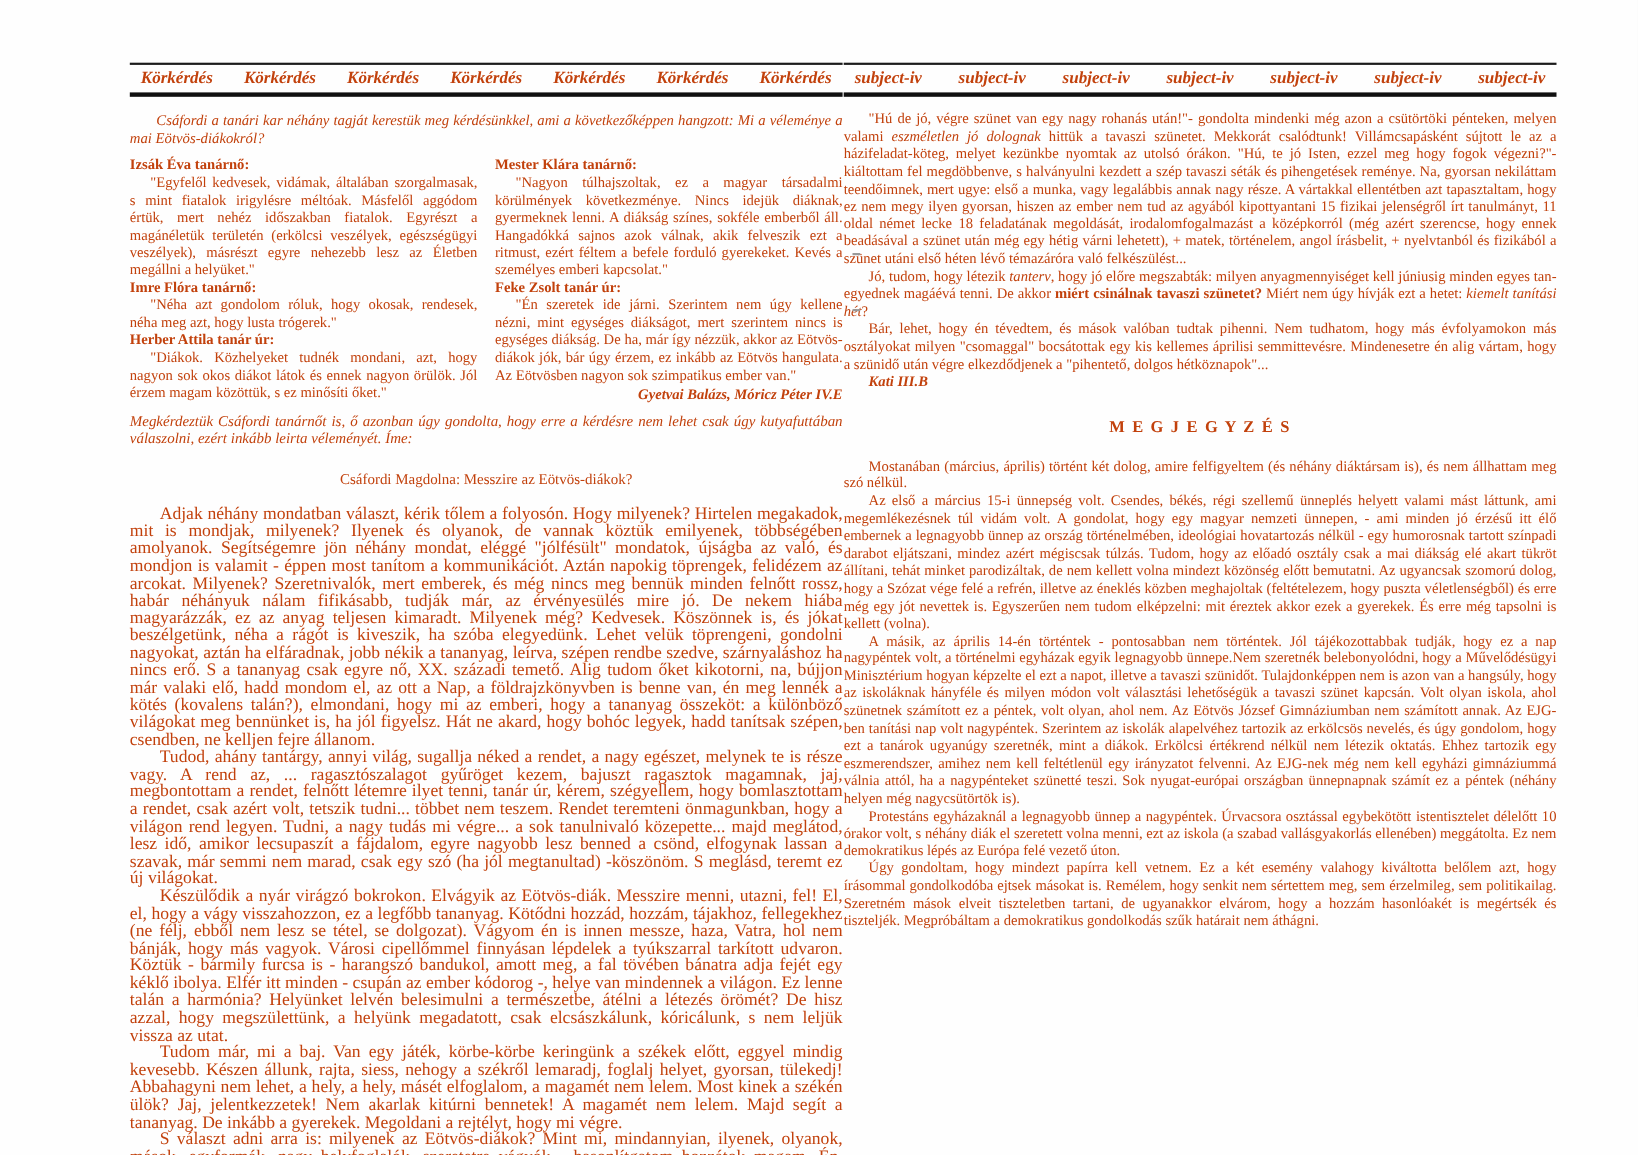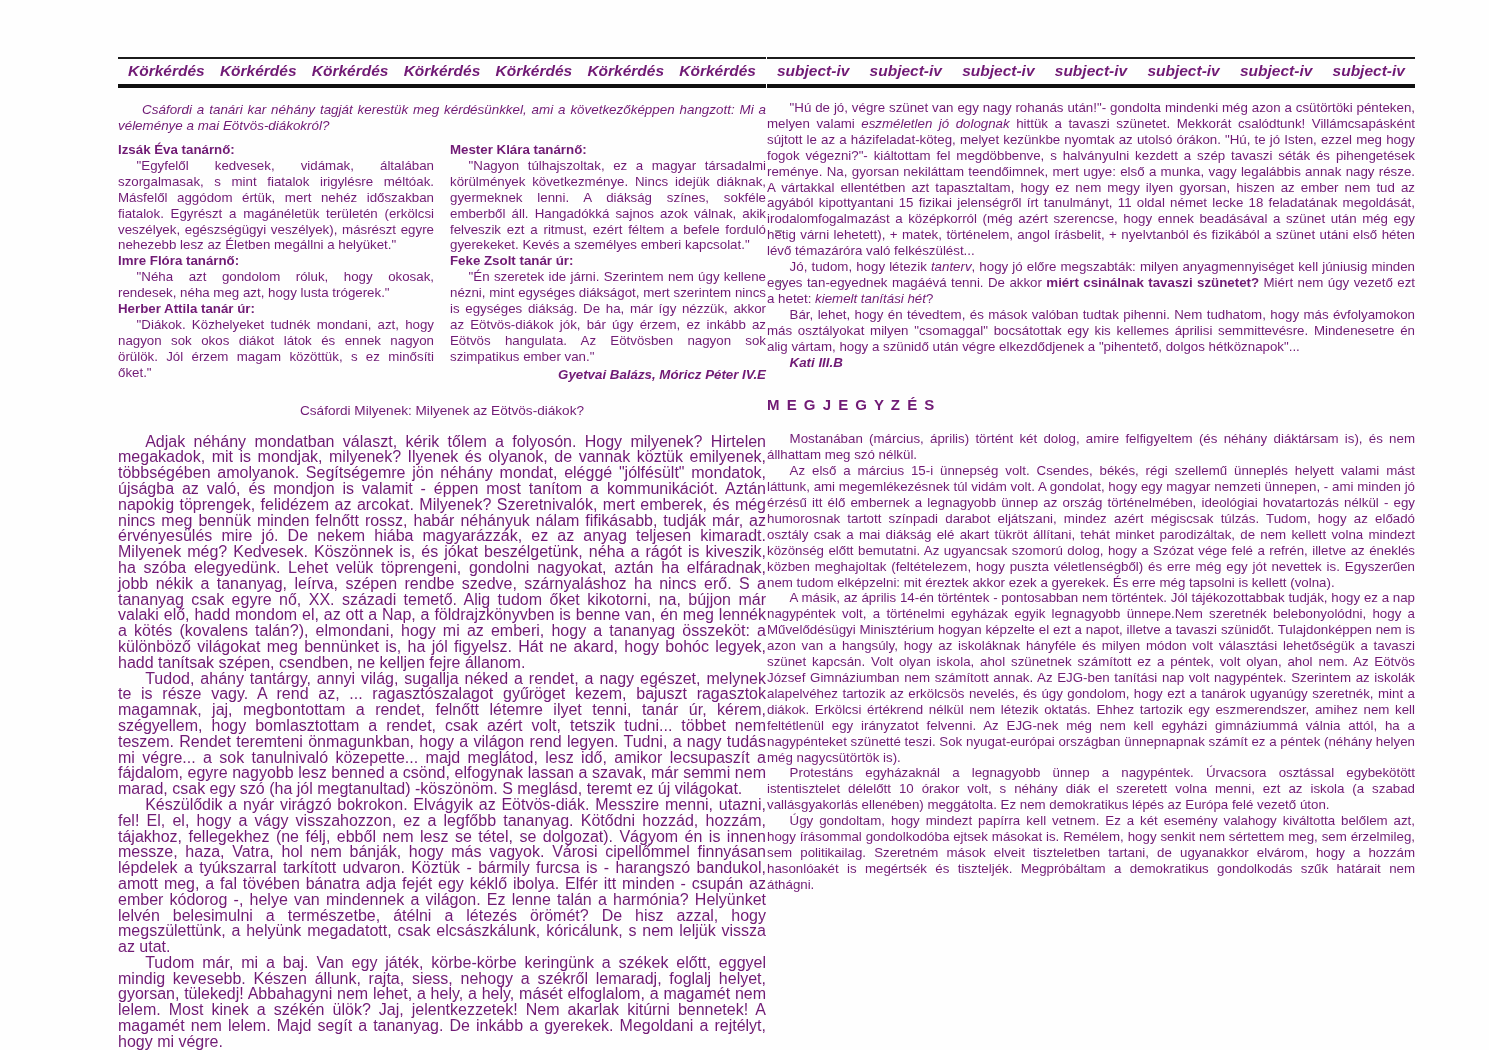--- a/index.html
+++ b/index.html
@@ -1,17 +1,17 @@
 <!DOCTYPE html>
 <html><head>
 <meta charset="utf-8">
 <style>
   html,body{margin:0;padding:0;background:#e9e9e9;}
   .sheet{position:relative;width:1489px;height:1050px;background:#fefefe;overflow:hidden;
-         font-family:Liberation Sans, sans-serif;color:#701a75;}
+         font-family:Liberation Serif, serif;color:#c2410c;}
   .page{position:absolute;top:0;}
   .page-left{left:118px;width:648px;}
   .page-right{left:767px;width:648px;}
   .masthead{margin-top:57px;display:flex;justify-content:space-between;
             border-top:2px solid #1b1b1b;border-bottom:4px solid #101010;
             padding:3px 10px 4px;font-weight:bold;font-style:italic;font-size:15.5px;}
   .masthead span{white-space:nowrap;}
   .intro{font-style:italic;text-align:justify;text-indent:1.8em;margin:14px 0 8px;
          font-size:13.4px;line-height:16px;}
   .cols{display:flex;gap:16px;margin-top:4px;}
@@ -20,21 +20,21 @@
   .col p.q{margin:0;text-indent:1.4em;text-align:justify;}
   .sig{text-align:right;font-weight:bold;font-style:italic;margin:2px 0 0;}
   .lead-note{font-style:italic;text-align:justify;margin:8px 0 0;font-size:13.6px;line-height:16.5px;}
   .essay-title{text-align:center;margin:20px 0 16px;font-size:13.6px;font-weight:normal;}
   .essay p{margin:0;text-indent:1.7em;text-align:justify;font-size:16px;line-height:15.8px;}
   .pageno{text-align:center;margin-top:26px;font-size:13.5px;}
   .art p{margin:0;text-indent:1.7em;text-align:justify;font-size:13.3px;line-height:15.9px;}
   .art{margin-top:12px;}
   .sig-right1{text-align:right;font-weight:bold;font-style:italic;font-size:14.5px;margin:4px 28px 0 0;}
   .sig-right2{text-align:right;font-weight:bold;font-style:italic;font-size:14.5px;margin:18px 6px 0 0;}
-  .megj{font-weight:bold;font-size:15px;letter-spacing:1.5px;margin:26px 0 18px;}
+  .megj{text-align:center;font-weight:bold;font-size:15px;letter-spacing:1.5px;margin:26px 0 18px;}
   em{font-style:italic;}
   b{font-weight:bold;}
   .artifact{position:absolute;background:#9a9a9a;width:7px;height:2px;left:775px;}
   .a1{top:230px;}
   .a2{top:281px;}
 </style>
 </head>
 <body>
 
 <div class="sheet">
@@ -63,22 +63,23 @@
       </div>
       <div class="col">
         <p class="iv-name">Mester Klára tanárnő:</p>
         <p class="q">"Nagyon túlhajszoltak, ez a magyar társadalmi körülmények következménye. Nincs idejük diáknak, gyermeknek lenni. A diákság színes, sokféle emberből áll. Hangadókká sajnos azok válnak, akik felveszik ezt a ritmust, ezért féltem a befele forduló gyerekeket. Kevés a személyes emberi kapcsolat."</p>
         <p class="iv-name">Feke Zsolt tanár úr:</p>
         <p class="q">"Én szeretek ide járni. Szerintem nem úgy kellene nézni, mint egységes diákságot, mert szerintem nincs is egységes diákság. De ha, már így nézzük, akkor az Eötvös-diákok jók, bár úgy érzem, ez inkább az Eötvös hangulata. Az Eötvösben nagyon sok szimpatikus ember van."</p>
         <p class="sig">Gyetvai Balázs, Móricz Péter IV.E</p>
       </div>
     </div>
 
+    <p class="lead-note">Megkérdeztük Csáfordi tanárnőt is, ő azonban úgy gondolta, hogy erre a kérdésre nem lehet csak úgy kutyafuttában válaszolni, ezért inkább leirta véleményét. Íme:</p>
 
-    <p class="essay-title">Csáfordi Milyenek: Milyenek az Eötvös-diákok?</p>
+    <p class="essay-title">Csáfordi Magdolna: Messzire az Eötvös-diákok?</p>
 
     <div class="essay">
       <p>Adjak néhány mondatban választ, kérik tőlem a folyosón. Hogy milyenek? Hirtelen megakadok, mit is mondjak, milyenek? Ilyenek és olyanok, de vannak köztük emilyenek, többségében amolyanok. Segítségemre jön néhány mondat, eléggé "jólfésült" mondatok, újságba az való, és mondjon is valamit - éppen most tanítom a kommunikációt. Aztán napokig töprengek, felidézem az arcokat. Milyenek? Szeretnivalók, mert emberek, és még nincs meg bennük minden felnőtt rossz, habár néhányuk nálam fifikásabb, tudják már, az érvényesülés mire jó. De nekem hiába magyarázzák, ez az anyag teljesen kimaradt. Milyenek még? Kedvesek. Köszönnek is, és jókat beszélgetünk, néha a rágót is kiveszik, ha szóba elegyedünk. Lehet velük töprengeni, gondolni nagyokat, aztán ha elfáradnak, jobb nékik a tananyag, leírva, szépen rendbe szedve, szárnyaláshoz ha nincs erő. S a tananyag csak egyre nő, XX. századi temető. Alig tudom őket kikotorni, na, bújjon már valaki elő, hadd mondom el, az ott a Nap, a földrajzkönyvben is benne van, én meg lennék a kötés (kovalens talán?), elmondani, hogy mi az emberi, hogy a tananyag összeköt: a különböző világokat meg bennünket is, ha jól figyelsz. Hát ne akard, hogy bohóc legyek, hadd tanítsak szépen, csendben, ne kelljen fejre állanom.</p>
       <p>Tudod, ahány tantárgy, annyi világ, sugallja néked a rendet, a nagy egészet, melynek te is része vagy. A rend az, ... ragasztószalagot gyűröget kezem, bajuszt ragasztok magamnak, jaj, megbontottam a rendet, felnőtt létemre ilyet tenni, tanár úr, kérem, szégyellem, hogy bomlasztottam a rendet, csak azért volt, tetszik tudni... többet nem teszem. Rendet teremteni önmagunkban, hogy a világon rend legyen. Tudni, a nagy tudás mi végre... a sok tanulnivaló közepette... majd meglátod, lesz idő, amikor lecsupaszít a fájdalom, egyre nagyobb lesz benned a csönd, elfogynak lassan a szavak, már semmi nem marad, csak egy szó (ha jól megtanultad) -köszönöm. S meglásd, teremt ez új világokat.</p>
       <p>Készülődik a nyár virágzó bokrokon. Elvágyik az Eötvös-diák. Messzire menni, utazni, fel! El, el, hogy a vágy visszahozzon, ez a legfőbb tananyag. Kötődni hozzád, hozzám, tájakhoz, fellegekhez (ne félj, ebből nem lesz se tétel, se dolgozat). Vágyom én is innen messze, haza, Vatra, hol nem bánják, hogy más vagyok. Városi cipellőmmel finnyásan lépdelek a tyúkszarral tarkított udvaron. Köztük - bármily furcsa is - harangszó bandukol, amott meg, a fal tövében bánatra adja fejét egy kéklő ibolya. Elfér itt minden - csupán az ember kódorog -, helye van mindennek a világon. Ez lenne talán a harmónia? Helyünket lelvén belesimulni a természetbe, átélni a létezés örömét? De hisz azzal, hogy megszülettünk, a helyünk megadatott, csak elcsászkálunk, kóricálunk, s nem leljük vissza az utat.</p>
       <p>Tudom már, mi a baj. Van egy játék, körbe-körbe keringünk a székek előtt, eggyel mindig kevesebb. Készen állunk, rajta, siess, nehogy a székről lemaradj, foglalj helyet, gyorsan, tülekedj! Abbahagyni nem lehet, a hely, a hely, másét elfoglalom, a magamét nem lelem. Most kinek a székén ülök? Jaj, jelentkezzetek! Nem akarlak kitúrni bennetek! A magamét nem lelem. Majd segít a tananyag. De inkább a gyerekek. Megoldani a rejtélyt, hogy mi végre.</p>
       <p>S választ adni arra is: milyenek az Eötvös-diákok? Mint mi, mindannyian, ilyenek, olyanok, mások, egyformák, nagy helyfoglalók, szeretetre vágyók - hasonlítgatom hozzátok magam. Én, bajuszt ragasztgató rendetlen gyerek, sutba dobva a felnőtt illemet, a csillagok között szaglászom a rendet.</p>
     </div>
 
     <p class="pageno">12</p>
@@ -90,21 +91,21 @@
       <span>subject-iv</span>
       <span>subject-iv</span>
       <span>subject-iv</span>
       <span>subject-iv</span>
       <span>subject-iv</span>
       <span>subject-iv</span>
     </div>
 
     <div class="art">
       <p><span>"Hú de jó, végre szünet van egy nagy rohanás után!"- gondolta mindenki még azon a csütörtöki pénteken, melyen valami </span><em>eszméletlen jó dolognak</em><span> hittük a tavaszi szünetet. Mekkorát csalódtunk! Villámcsapásként sújtott le az a házifeladat-köteg, melyet kezünkbe nyomtak az utolsó órákon. "Hú, te jó Isten, ezzel meg hogy fogok végezni?"- kiáltottam fel megdöbbenve, s halványulni kezdett a szép tavaszi séták és pihengetések reménye. Na, gyorsan nekiláttam teendőimnek, mert ugye: első a munka, vagy legalábbis annak nagy része. A vártakkal ellentétben azt tapasztaltam, hogy ez nem megy ilyen gyorsan, hiszen az ember nem tud az agyából kipottyantani 15 fizikai jelenségről írt tanulmányt, 11 oldal német lecke 18 feladatának megoldását, irodalomfogalmazást a középkorról (még azért szerencse, hogy ennek beadásával a szünet után még egy hétig várni lehetett), + matek, történelem, angol írásbelit, + nyelvtanból és fizikából a szünet utáni első héten lévő témazáróra való felkészülést...</span></p>
-      <p><span>Jó, tudom, hogy létezik </span><em>tanterv</em><span>, hogy jó előre megszabták: milyen anyagmennyiséget kell júniusig minden egyes tan-egyednek magáévá tenni. De akkor </span><b>miért csinálnak tavaszi szünetet?</b><span> Miért nem úgy vezető ezt a hetet: </span><em>kiemelt tanítási hét</em><span>?</span></p>
+      <p><span>Jó, tudom, hogy létezik </span><em>tanterv</em><span>, hogy jó előre megszabták: milyen anyagmennyiséget kell júniusig minden egyes tan-egyednek magáévá tenni. De akkor </span><b>miért csinálnak tavaszi szünetet?</b><span> Miért nem úgy hívják ezt a hetet: </span><em>kiemelt tanítási hét</em><span>?</span></p>
       <p>Bár, lehet, hogy én tévedtem, és mások valóban tudtak pihenni. Nem tudhatom, hogy más évfolyamokon más osztályokat milyen "csomaggal" bocsátottak egy kis kellemes áprilisi semmittevésre. Mindenesetre én alig vártam, hogy a szünidő után végre elkezdődjenek a "pihentető, dolgos hétköznapok"...</p>
       <p class="sig-right1">Kati III.B</p>
     </div>
 
     <p class="megj">M E G J E G Y Z É S</p>
 
     <div class="art">
       <p>Mostanában (március, április) történt két dolog, amire felfigyeltem (és néhány diáktársam is), és nem állhattam meg szó nélkül.</p>
       <p>Az első a március 15-i ünnepség volt. Csendes, békés, régi szellemű ünneplés helyett valami mást láttunk, ami megemlékezésnek túl vidám volt. A gondolat, hogy egy magyar nemzeti ünnepen, - ami minden jó érzésű itt élő embernek a legnagyobb ünnep az ország történelmében, ideológiai hovatartozás nélkül - egy humorosnak tartott színpadi darabot eljátszani, mindez azért mégiscsak túlzás. Tudom, hogy az előadó osztály csak a mai diákság elé akart tükröt állítani, tehát minket parodizáltak, de nem kellett volna mindezt közönség előtt bemutatni. Az ugyancsak szomorú dolog, hogy a Szózat vége felé a refrén, illetve az éneklés közben meghajoltak (feltételezem, hogy puszta véletlenségből) és erre még egy jót nevettek is. Egyszerűen nem tudom elképzelni: mit éreztek akkor ezek a gyerekek. És erre még tapsolni is kellett (volna).</p>
       <p>A másik, az április 14-én történtek - pontosabban nem történtek. Jól tájékozottabbak tudják, hogy ez a nap nagypéntek volt, a történelmi egyházak egyik legnagyobb ünnepe.Nem szeretnék belebonyolódni, hogy a Művelődésügyi Minisztérium hogyan képzelte el ezt a napot, illetve a tavaszi szünidőt. Tulajdonképpen nem is azon van a hangsúly, hogy az iskoláknak hányféle és milyen módon volt választási lehetőségük a tavaszi szünet kapcsán. Volt olyan iskola, ahol szünetnek számított ez a péntek, volt olyan, ahol nem. Az Eötvös József Gimnáziumban nem számított annak. Az EJG-ben tanítási nap volt nagypéntek. Szerintem az iskolák alapelvéhez tartozik az erkölcsös nevelés, és úgy gondolom, hogy ezt a tanárok ugyanúgy szeretnék, mint a diákok. Erkölcsi értékrend nélkül nem létezik oktatás. Ehhez tartozik egy eszmerendszer, amihez nem kell feltétlenül egy irányzatot felvenni. Az EJG-nek még nem kell egyházi gimnáziummá válnia attól, ha a nagypénteket szünetté teszi. Sok nyugat-európai országban ünnepnapnak számít ez a péntek (néhány helyen még nagycsütörtök is).</p>

